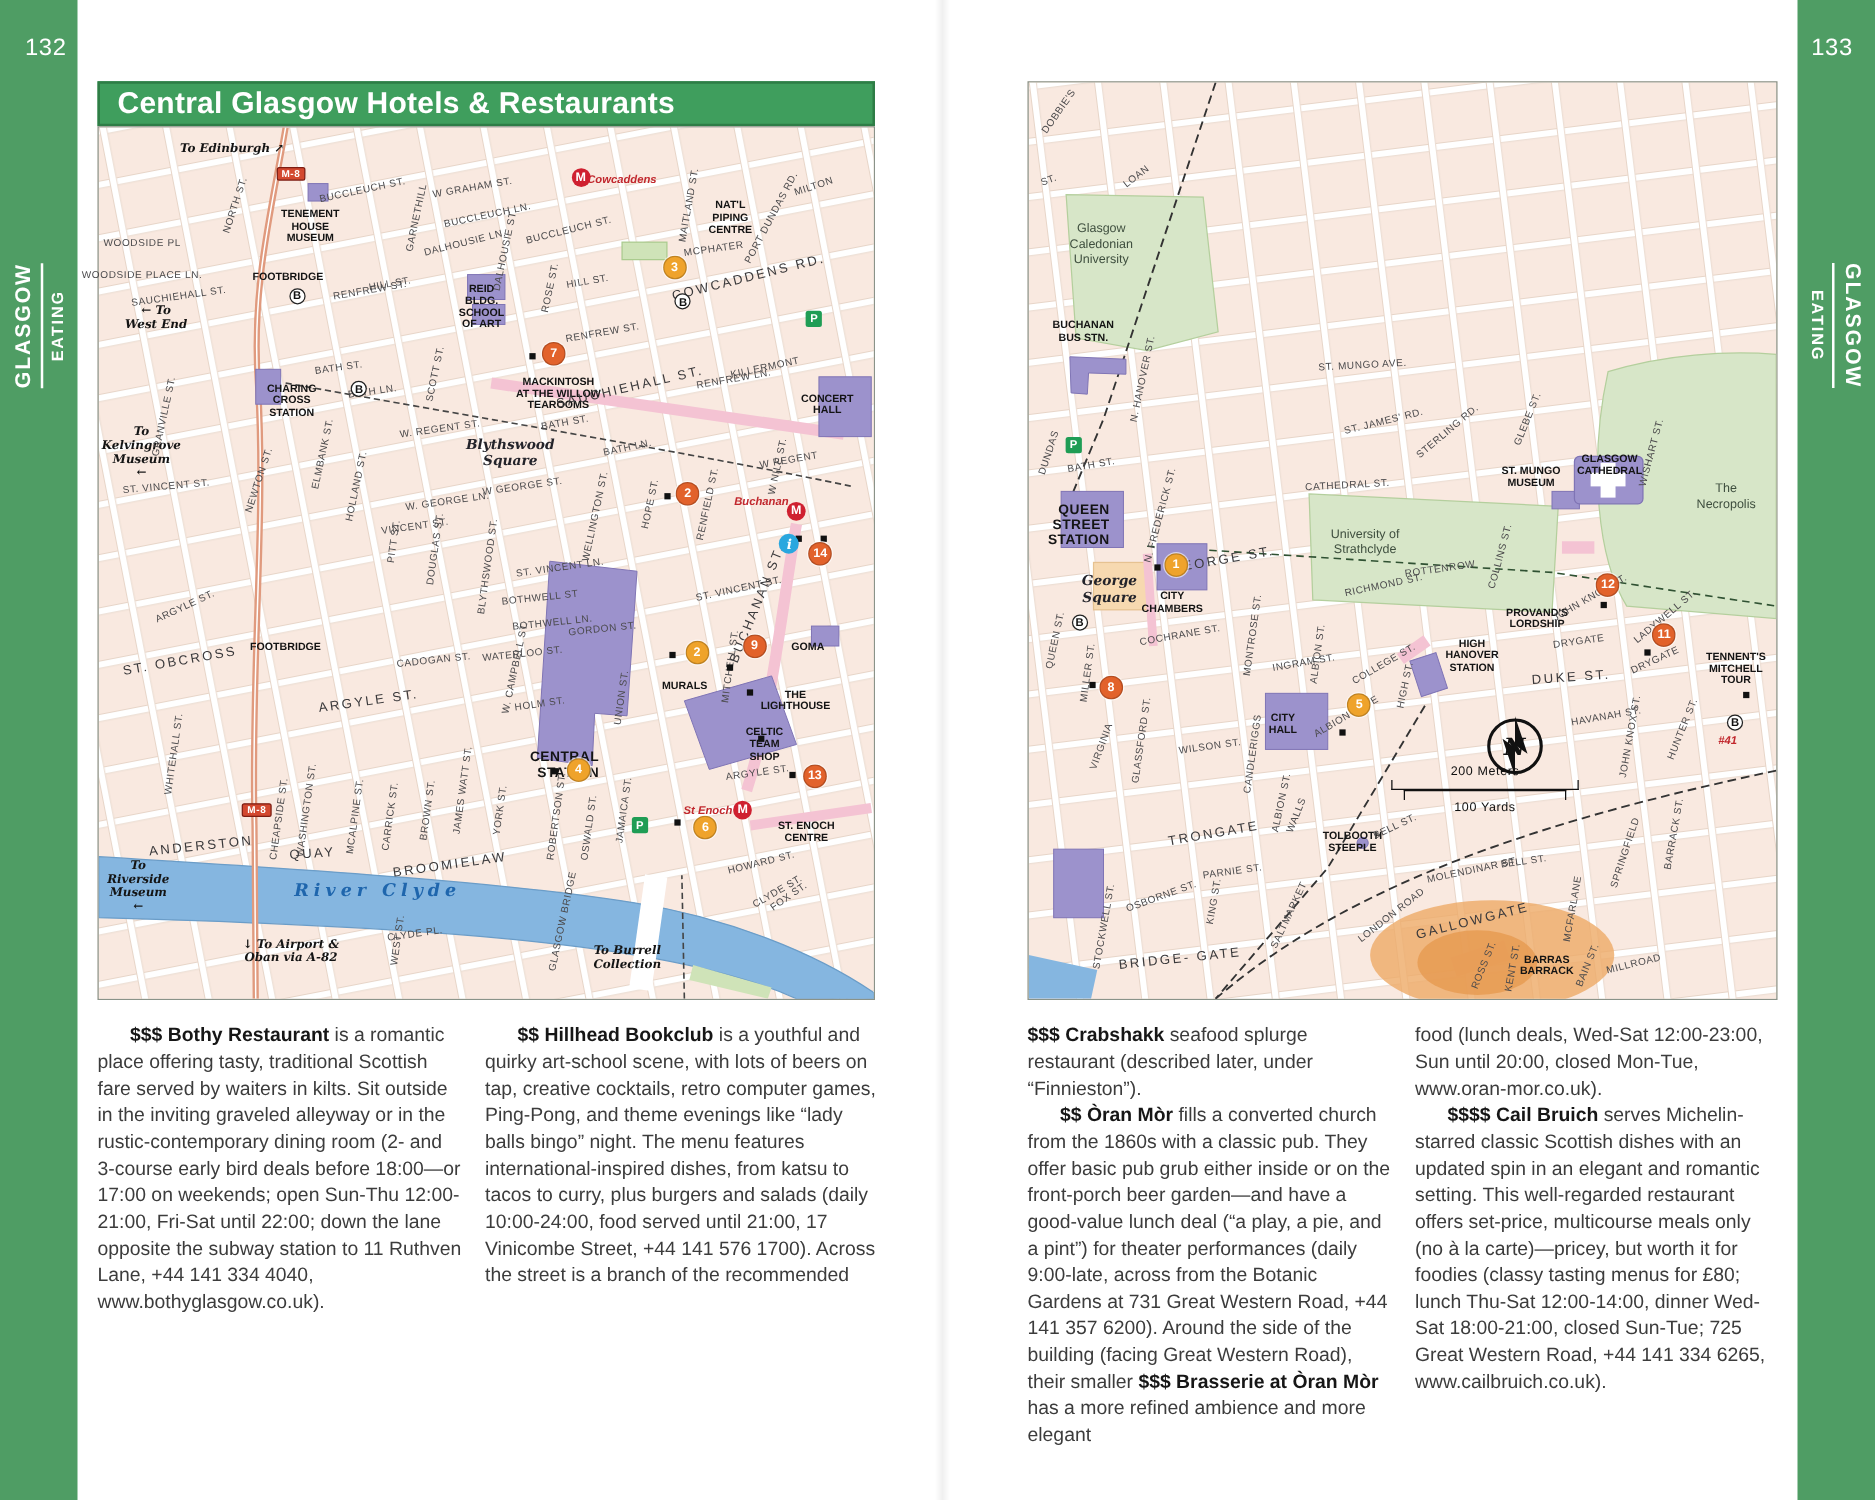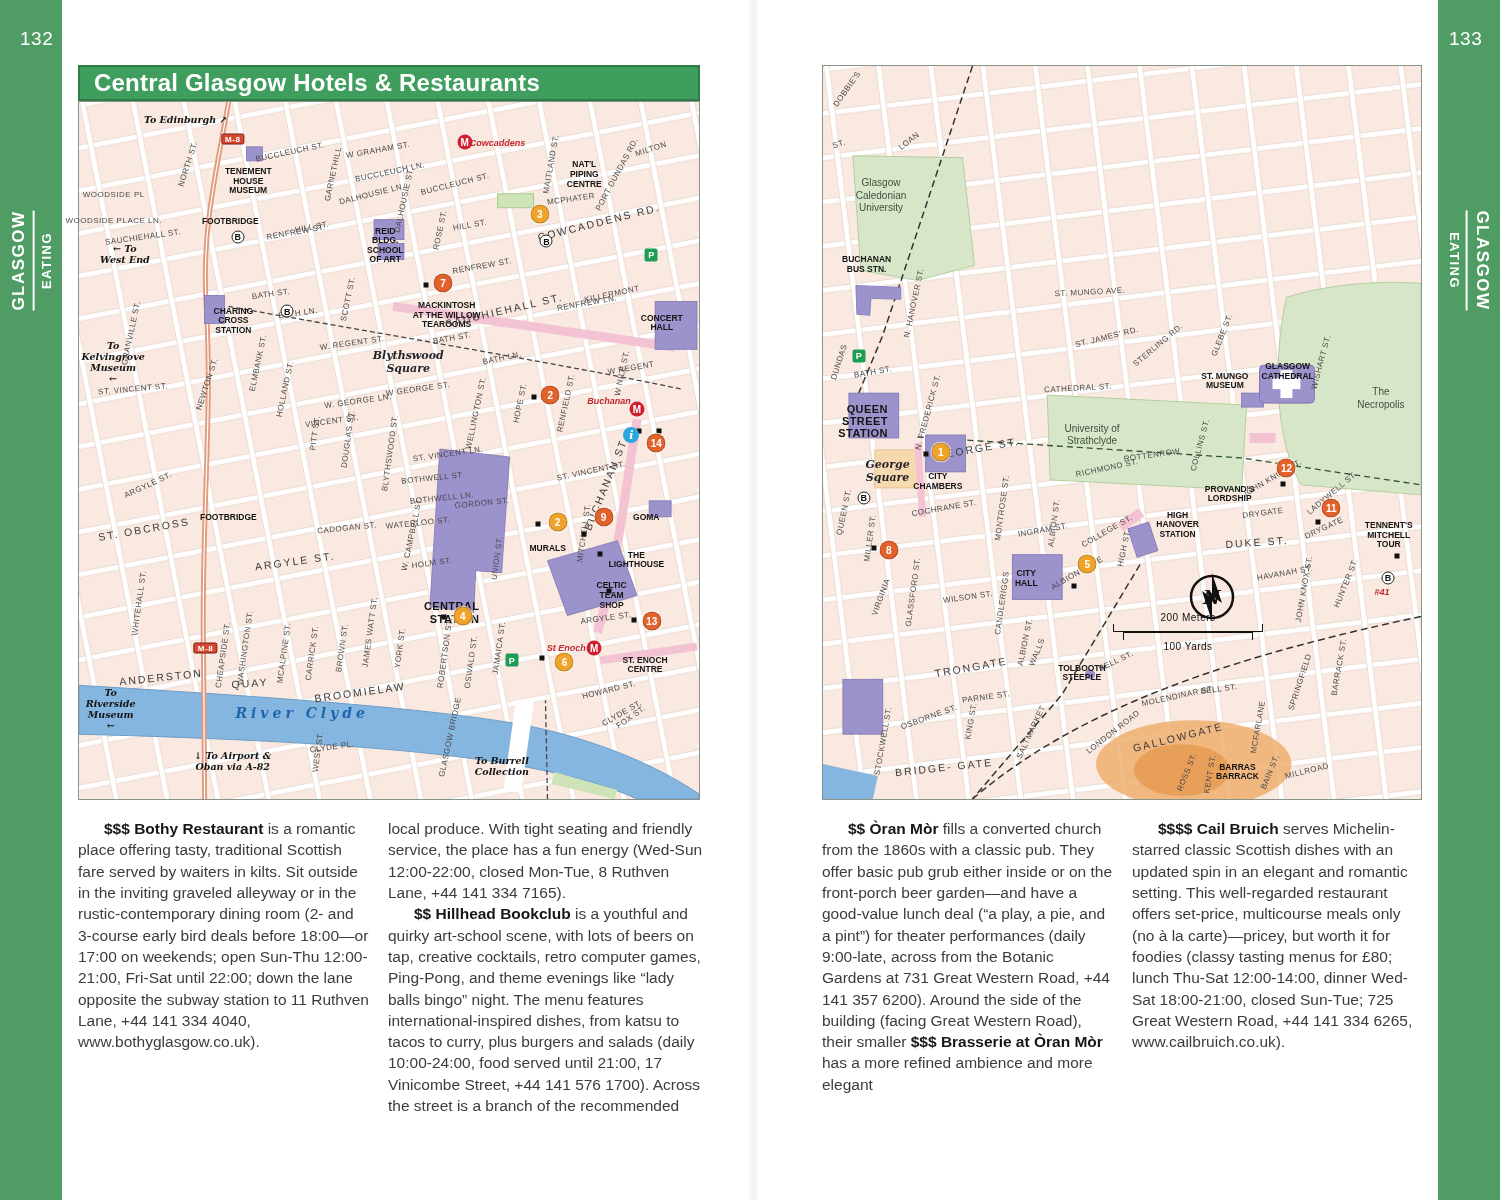--- a/index.html
+++ b/index.html
@@ -470,21 +470,22 @@
     <div class="mk mk-o" style="left: 85%; top: 60.3%; text-align: right;">11</div>
     <div class="pk" style="left: 6%; top: 39.5%;">P</div>
     <div class="bs" style="left: 6.8%; top: 58.9%;">B</div>
     <div class="bs" style="left: 94.5%; top: 69.8%;">B</div>
   </div>
 
 <div class="col" id="colA">
     <p class="ind"><b>$$$ Bothy Restaurant</b><span> is a romantic place offering tasty, traditional Scottish fare served by waiters in kilts. Sit outside in the inviting graveled alleyway or in the rustic-contemporary dining room (2- and 3-course early bird deals before 18:00—or 17:00 on weekends; open Sun-Thu 12:00-21:00, Fri-Sat until 22:00; down the lane opposite the subway station to 11 Ruthven Lane, +44 141 334 4040, www.bothyglasgow.co.uk).</span></p>
   </div>
 <div class="col" id="colB">
-    <p><span>local produce. With tight seating and friendly service, the place has a fun energy (Wed-Sun 12:00-22:00, closed Mon-Tue, 8 Ruthven Lane, +44 141 334 7165).</span></p>
     <p class="ind"><b>$$ Hillhead Bookclub</b><span> is a youthful and quirky art-school scene, with lots of beers on tap, creative cocktails, retro computer games, Ping-Pong, and theme evenings like “lady balls bingo” night. The menu features international-inspired dishes, from katsu to tacos to curry, plus burgers and salads (daily 10:00-24:00, food served until 21:00, 17 Vinicombe Street, +44 141 576 1700). Across the street is a branch of the recommended</span></p>
   </div>
 <div class="col" id="colC">
+    <p><b>$$$ Crabshakk</b><span> seafood splurge restaurant (described later, under “Finnieston”).</span></p>
     <p class="ind"><b>$$ Òran Mòr</b><span> fills a converted church from the 1860s with a classic pub. They offer basic pub grub either inside or on the front-porch beer garden—and have a good-value lunch deal (“a play, a pie, and a pint”) for theater performances (daily 9:00-late, across from the Botanic Gardens at 731 Great Western Road, +44 141 357 6200). Around the side of the building (facing Great Western Road), their smaller </span><b>$$$ Brasserie at Òran Mòr</b><span> has a more refined ambience and more elegant</span></p>
   </div>
 <div class="col" id="colD">
+    <p><span>food (lunch deals, Wed-Sat 12:00-23:00, Sun until 20:00, closed Mon-Tue, www.oran-mor.co.uk).</span></p>
     <p class="ind"><b>$$$$ Cail Bruich</b><span> serves Michelin-starred classic Scottish dishes with an updated spin in an elegant and romantic setting. This well-regarded restaurant offers set-price, multicourse meals only (no à la carte)—pricey, but worth it for foodies (classy tasting menus for £80; lunch Thu-Sat 12:00-14:00, dinner Wed-Sat 18:00-21:00, closed Sun-Tue; 725 Great Western Road, +44 141 334 6265, www.cailbruich.co.uk).</span></p>
   </div>
 
 </body></html>

